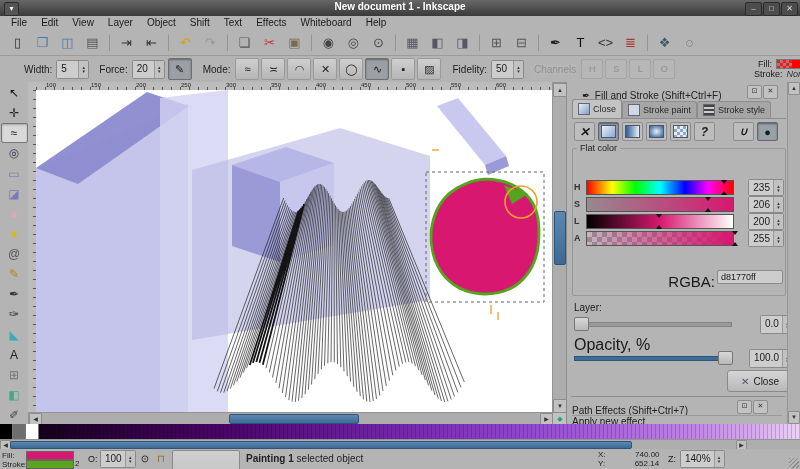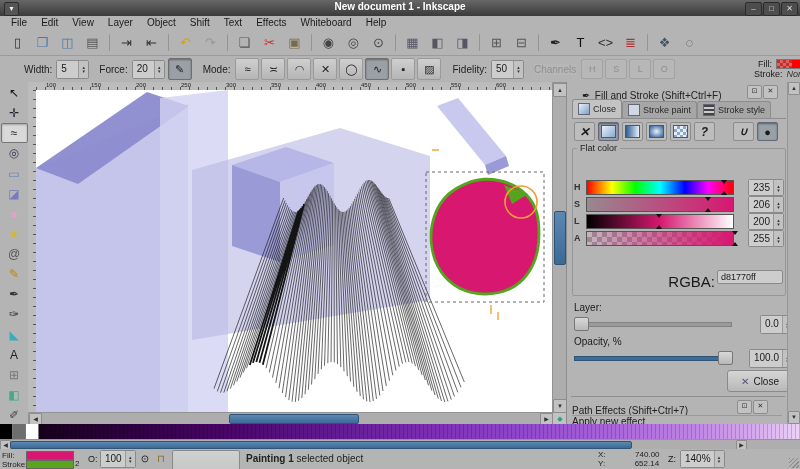--- a/index.html
+++ b/index.html
@@ -576,21 +576,21 @@
       <span class="knob" style="left:0"></span>
   </div>
   <span class="abs spin" style="right:8px;top:233px">
     <span class="spin-v">0.0</span>
     <span class="spin-a">
         <i>▴</i>
         <i>▾</i>
       </span>
   </span>
 
-  <span class="abs" style="left:7px;top:254px;font-size:10px">Opacity, %</span>
+  <span class="abs" style="left:7px;top:254px;font-size:16px">Opacity, %</span>
   <div class="hslider" style="top:268px">
     <span class="track"></span>
       <span class="fillpart" style="left:0;width:146px"></span>
     <span class="knob" style="left:144px"></span>
   </div>
   <span class="abs spin" style="right:8px;top:267px">
     <span class="spin-v">100.0</span>
     <span class="spin-a">
         <i>▴</i>
         <i>▾</i>

